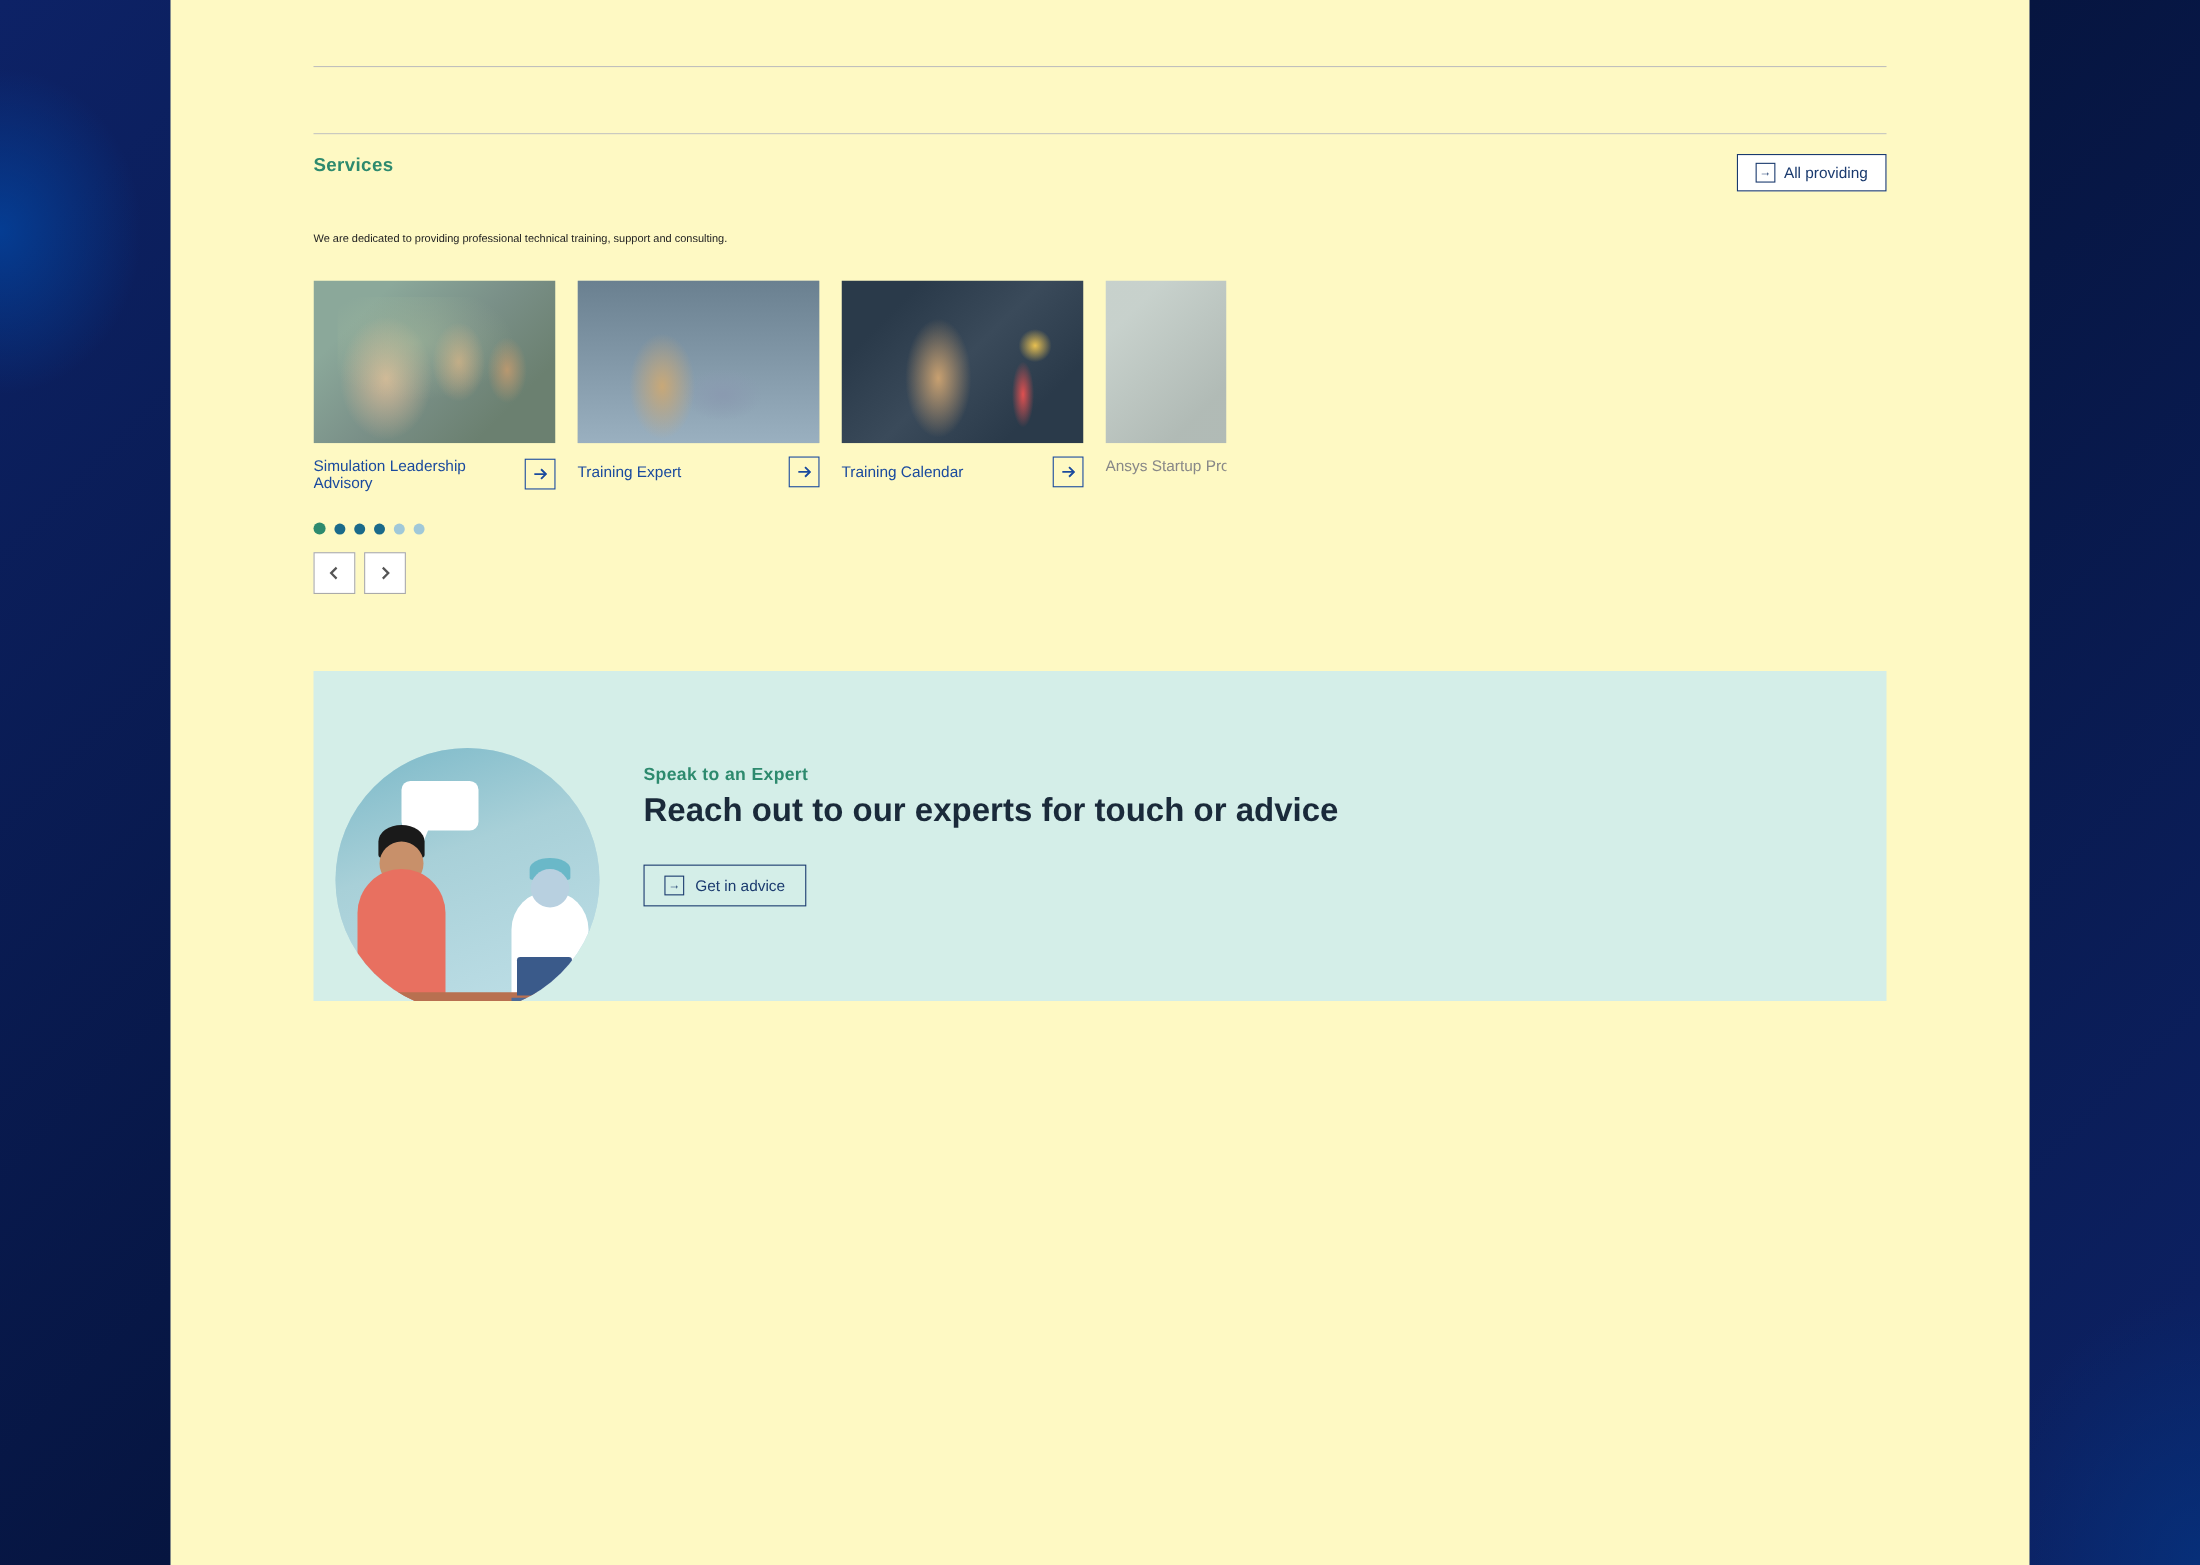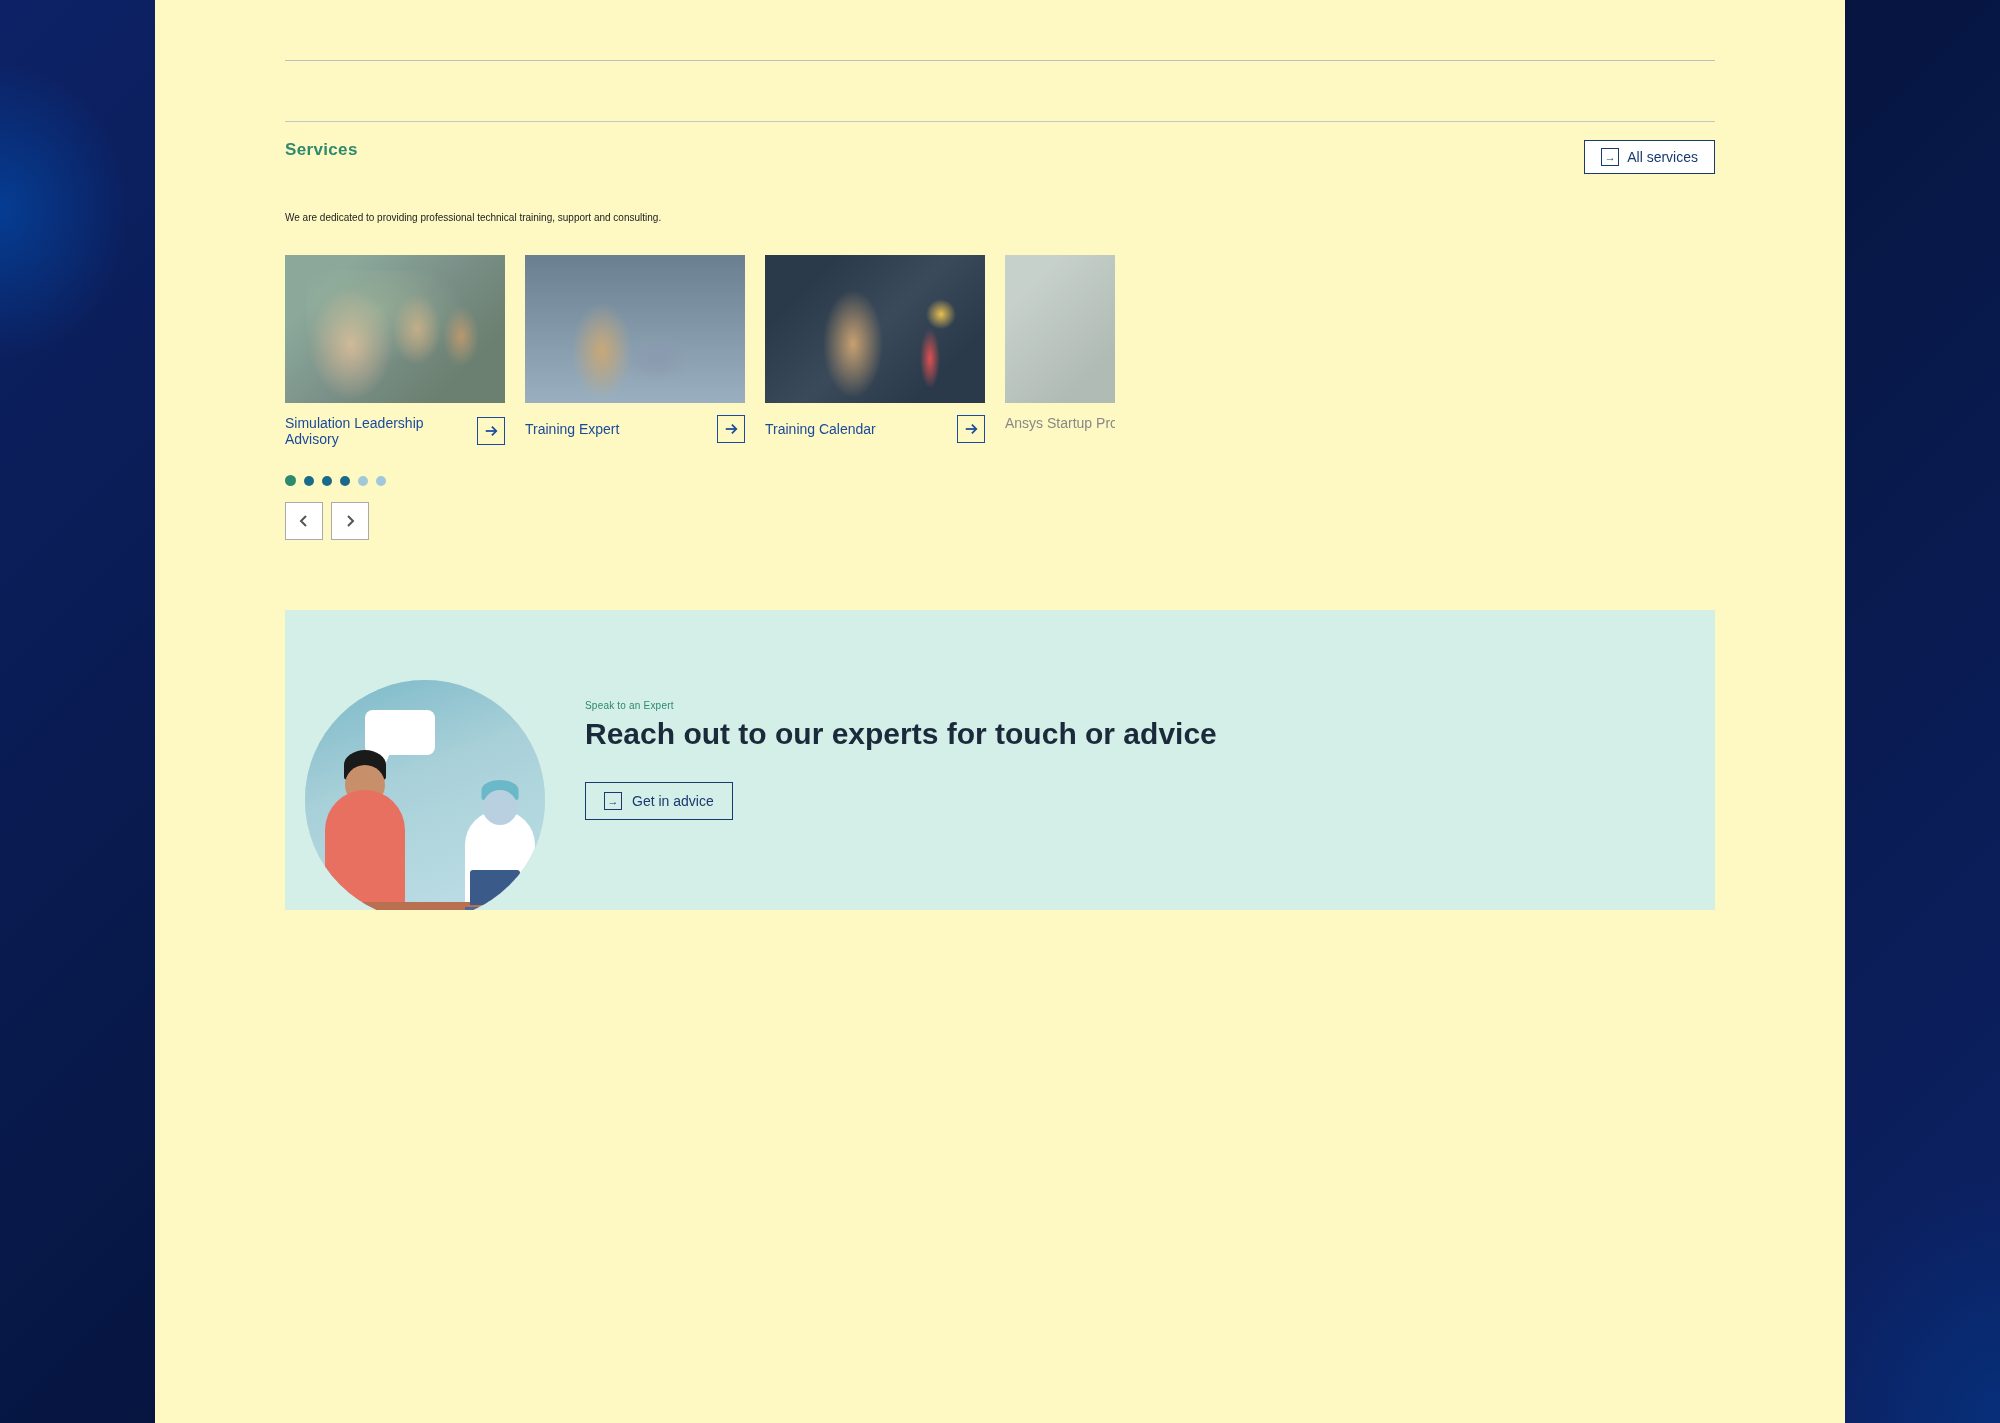--- a/index.html
+++ b/index.html
@@ -464,22 +464,22 @@
     .expert-content {
       flex: 1;
       padding: 50px 60px 50px 40px;
       display: flex;
       flex-direction: column;
       justify-content: center;
     }
 
     .expert-label {
       color: #2d8a6e;
-      font-size: 10px;
-      font-weight: 400;
+      font-size: 16px;
+      font-weight: 700;
       margin-bottom: 4px;
       letter-spacing: 0.02em;
     }
 
     .expert-title {
       color: #1a2a3a;
       font-size: 30px;
       font-weight: 600;
       line-height: 1.25;
       margin-bottom: 30px;
@@ -528,21 +528,21 @@
 <div class="main-content">
 
   <div class="top-line"></div>
 
   <div class="services-section">
 
     <div class="services-header">
       <span class="services-label">Services</span>
       <button class="all-services-btn">
         <span class="arrow-icon">→</span>
-        <span>All services</span>
+        <span>All providing</span>
       </button>
     </div>
 
     <p class="services-description">We are dedicated to providing professional technical training, support and consulting.</p>
 
     <div class="cards-row">
 
       <div class="service-card">
         <div class="card-image">
           <div class="card-img-1"></div>

